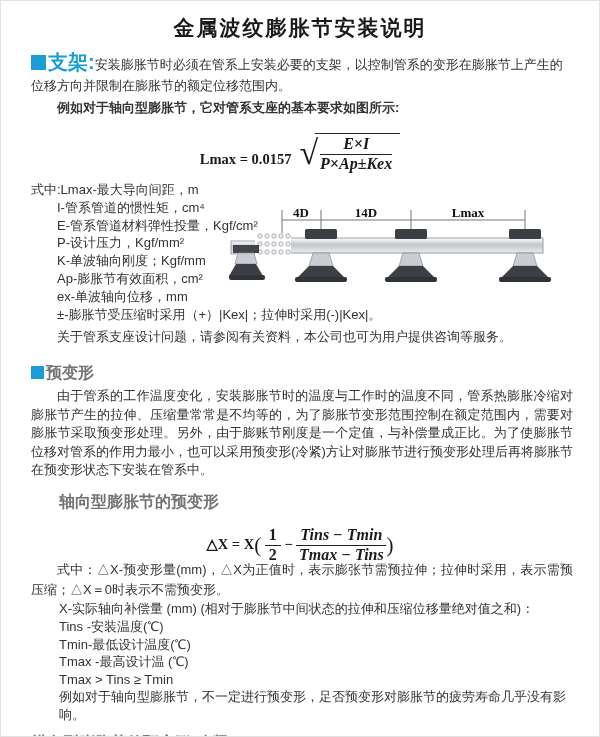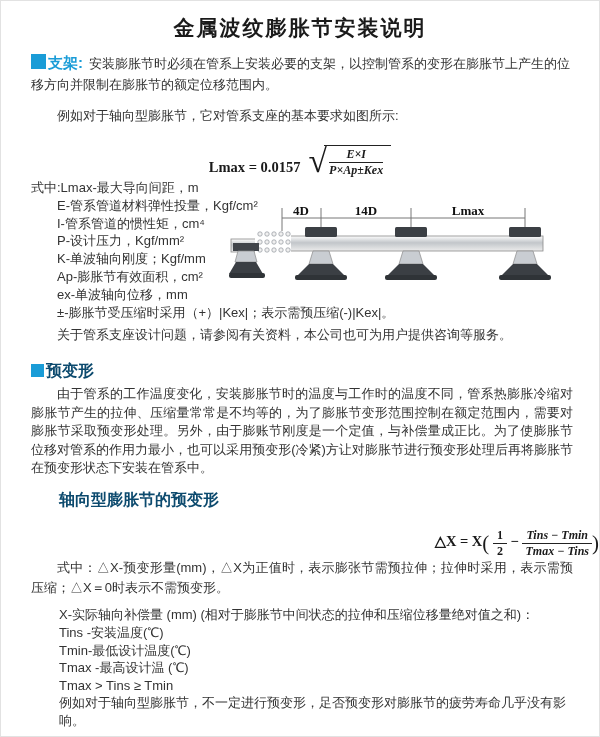--- a/index.html
+++ b/index.html
@@ -9,60 +9,60 @@
     background: #ffffff; border: 1px solid #e2e2e2;
     font-family: "Liberation Sans", sans-serif;
     color: #333; overflow: hidden; position: relative;
   }
   .title {
     text-align: center; font-size: 21px; font-weight: bold;
     color: #1a1a1a; padding-top: 12px; letter-spacing: 2px;
     line-height: 30px;
   }
   p { font-size: 13px; line-height: 21px; }
-  .blue { color: #0c4a6e; }
+  .blue { color: #737373; }
   .sq {
     display: inline-block; width: 13px; height: 13px;
     background: #1a9cd7; margin-right: 2px; vertical-align: -1px;
   }
   .sq.big { width: 15px; height: 15px; vertical-align: -1px; }
   .support-intro { margin: 9px 26px 0 30px; }
   .support-head {
-    color: #1a9cd7; font-weight: bold; font-size: 15px; margin-right: 6px;
-  }
-  .example { margin: 10px 26px 0 30px; text-indent: 2em; }
+    color: #1a9cd7; font-weight: bold; font-size: 20px; margin-right: 0;
+  }
+  .example { margin: 1px 26px 0 30px; text-indent: 2em; font-weight: bold; }
   .fml-row { text-align: center; }
   .fml {
     font-family: "Liberation Serif", serif; font-weight: bold;
     color: #1a1a1a; font-size: 14.5px; white-space: nowrap; margin-top: 16px;
   }
   .fml1 { margin-top: 6px; height: 42px; display:flex; align-items:center; justify-content:center; }
   .sqrt { display: inline-flex; align-items: center; margin-left: 8px; }
   .sqrt .radical { font-size: 34px; font-weight: 400; line-height: 30px; margin-right: -3px; }
   .sqrt .radicand { border-top: 1.6px solid #222; padding: 2px 8px 0 5px; }
-  .frac { display: inline-block; vertical-align: middle; text-align: center; line-height: 1.05; font-size: 12px; }
+  .frac { display: inline-block; vertical-align: middle; text-align: center; line-height: 1.05; font-size: 16px; }
   .frac .n { display: block; border-bottom: 1.2px solid #222; padding: 0 4px 1px; }
   .frac .d { display: block; padding-top: 1px; }
   .it { font-style: italic; }
   .paren { font-size: 21px; vertical-align: middle; font-weight: 400; }
-  .defs-wrap { position: relative; margin: 5px 26px 0 30px; }
+  .defs-wrap { position: relative; margin: 15px 26px 0 30px; }
   .defs p { line-height: 17.8px; }
   .defs p.ind { padding-left: 26px; }
   .consult { text-indent: 2em; line-height: 21px; margin-top: 3px; }
   .diagram {
     position: absolute; top: 24px; right: -8px;
     width: 352px; height: 100px;
   }
   .sec-head { margin: 15px 0 0 30px; font-size: 16px; font-weight: bold; }
   .body-para { margin: 4px 26px 0 30px; text-indent: 2em; text-align: justify; line-height: 18.4px; }
   .sub-head { font-size: 16px; font-weight: bold; }
   .axial-head { margin: 12px 0 0 58px; }
-  .fml2 { margin-top: 7px; height: 36px; display:flex; align-items:center; justify-content:flex-end; }
+  .fml2 { margin-top: 7px; height: 36px; display:flex; align-items:center; justify-content:center; }
   .explain { margin: 5px 26px 0 30px; text-indent: 2em; text-align: justify; line-height: 20px; }
-  .notes { margin: 8px 26px 0 30px; }
+  .notes { margin: 0 26px 0 30px; }
   .notes p { line-height: 17.6px; padding-left: 28px; }
   .lateral-head { margin: 8px 0 0 30px; }
   svg text { font-family: "Liberation Serif", serif; font-weight: bold; font-size: 13px; fill: #111; }
 </style>
 </head>
 <body>
 
 <div class="page">
 
   <div class="title">金属波纹膨胀节安装说明</div>
@@ -82,27 +82,27 @@
             <span class="d">P×Ap±Kex</span>
           </span>
         </span>
       </span>
     </span>
   </div>
 
   <div class="defs-wrap">
     <div class="defs">
       <p>式中:Lmax-最大导向间距，m</p>
+      <p class="ind">I-管系管道的惯性矩，cm⁴</p>
       <p class="ind">E-管系管道材料弹性投量，Kgf/cm²</p>
-      <p class="ind">I-管系管道的惯性矩，cm⁴</p>
       <p class="ind">P-设计压力，Kgf/mm²</p>
       <p class="ind">K-单波轴向刚度；Kgf/mm</p>
       <p class="ind">Ap-膨胀节有效面积，cm²</p>
       <p class="ind">ex-单波轴向位移，mm</p>
-      <p class="ind">±-膨胀节受压缩时采用（+）|Kex|；表示需预压缩(-)|Kex|。</p>
+      <p class="ind">±-膨胀节受压缩时采用（+）|Kex|；拉伸时采用(-)|Kex|。</p>
     </div>
     <p class="consult">关于管系支座设计问题，请参阅有关资料，本公司也可为用户提供咨询等服务。</p>
 
     <svg class="diagram" viewBox="0 0 352 100" xmlns="http://www.w3.org/2000/svg">
       <defs>
         <linearGradient id="pipeGrad" x1="0" y1="0" x2="0" y2="1">
           <stop offset="0" stop-color="#fdfdfd"></stop>
           <stop offset="0.45" stop-color="#c2c6ca"></stop>
           <stop offset="1" stop-color="#ececec"></stop>
         </linearGradient>

